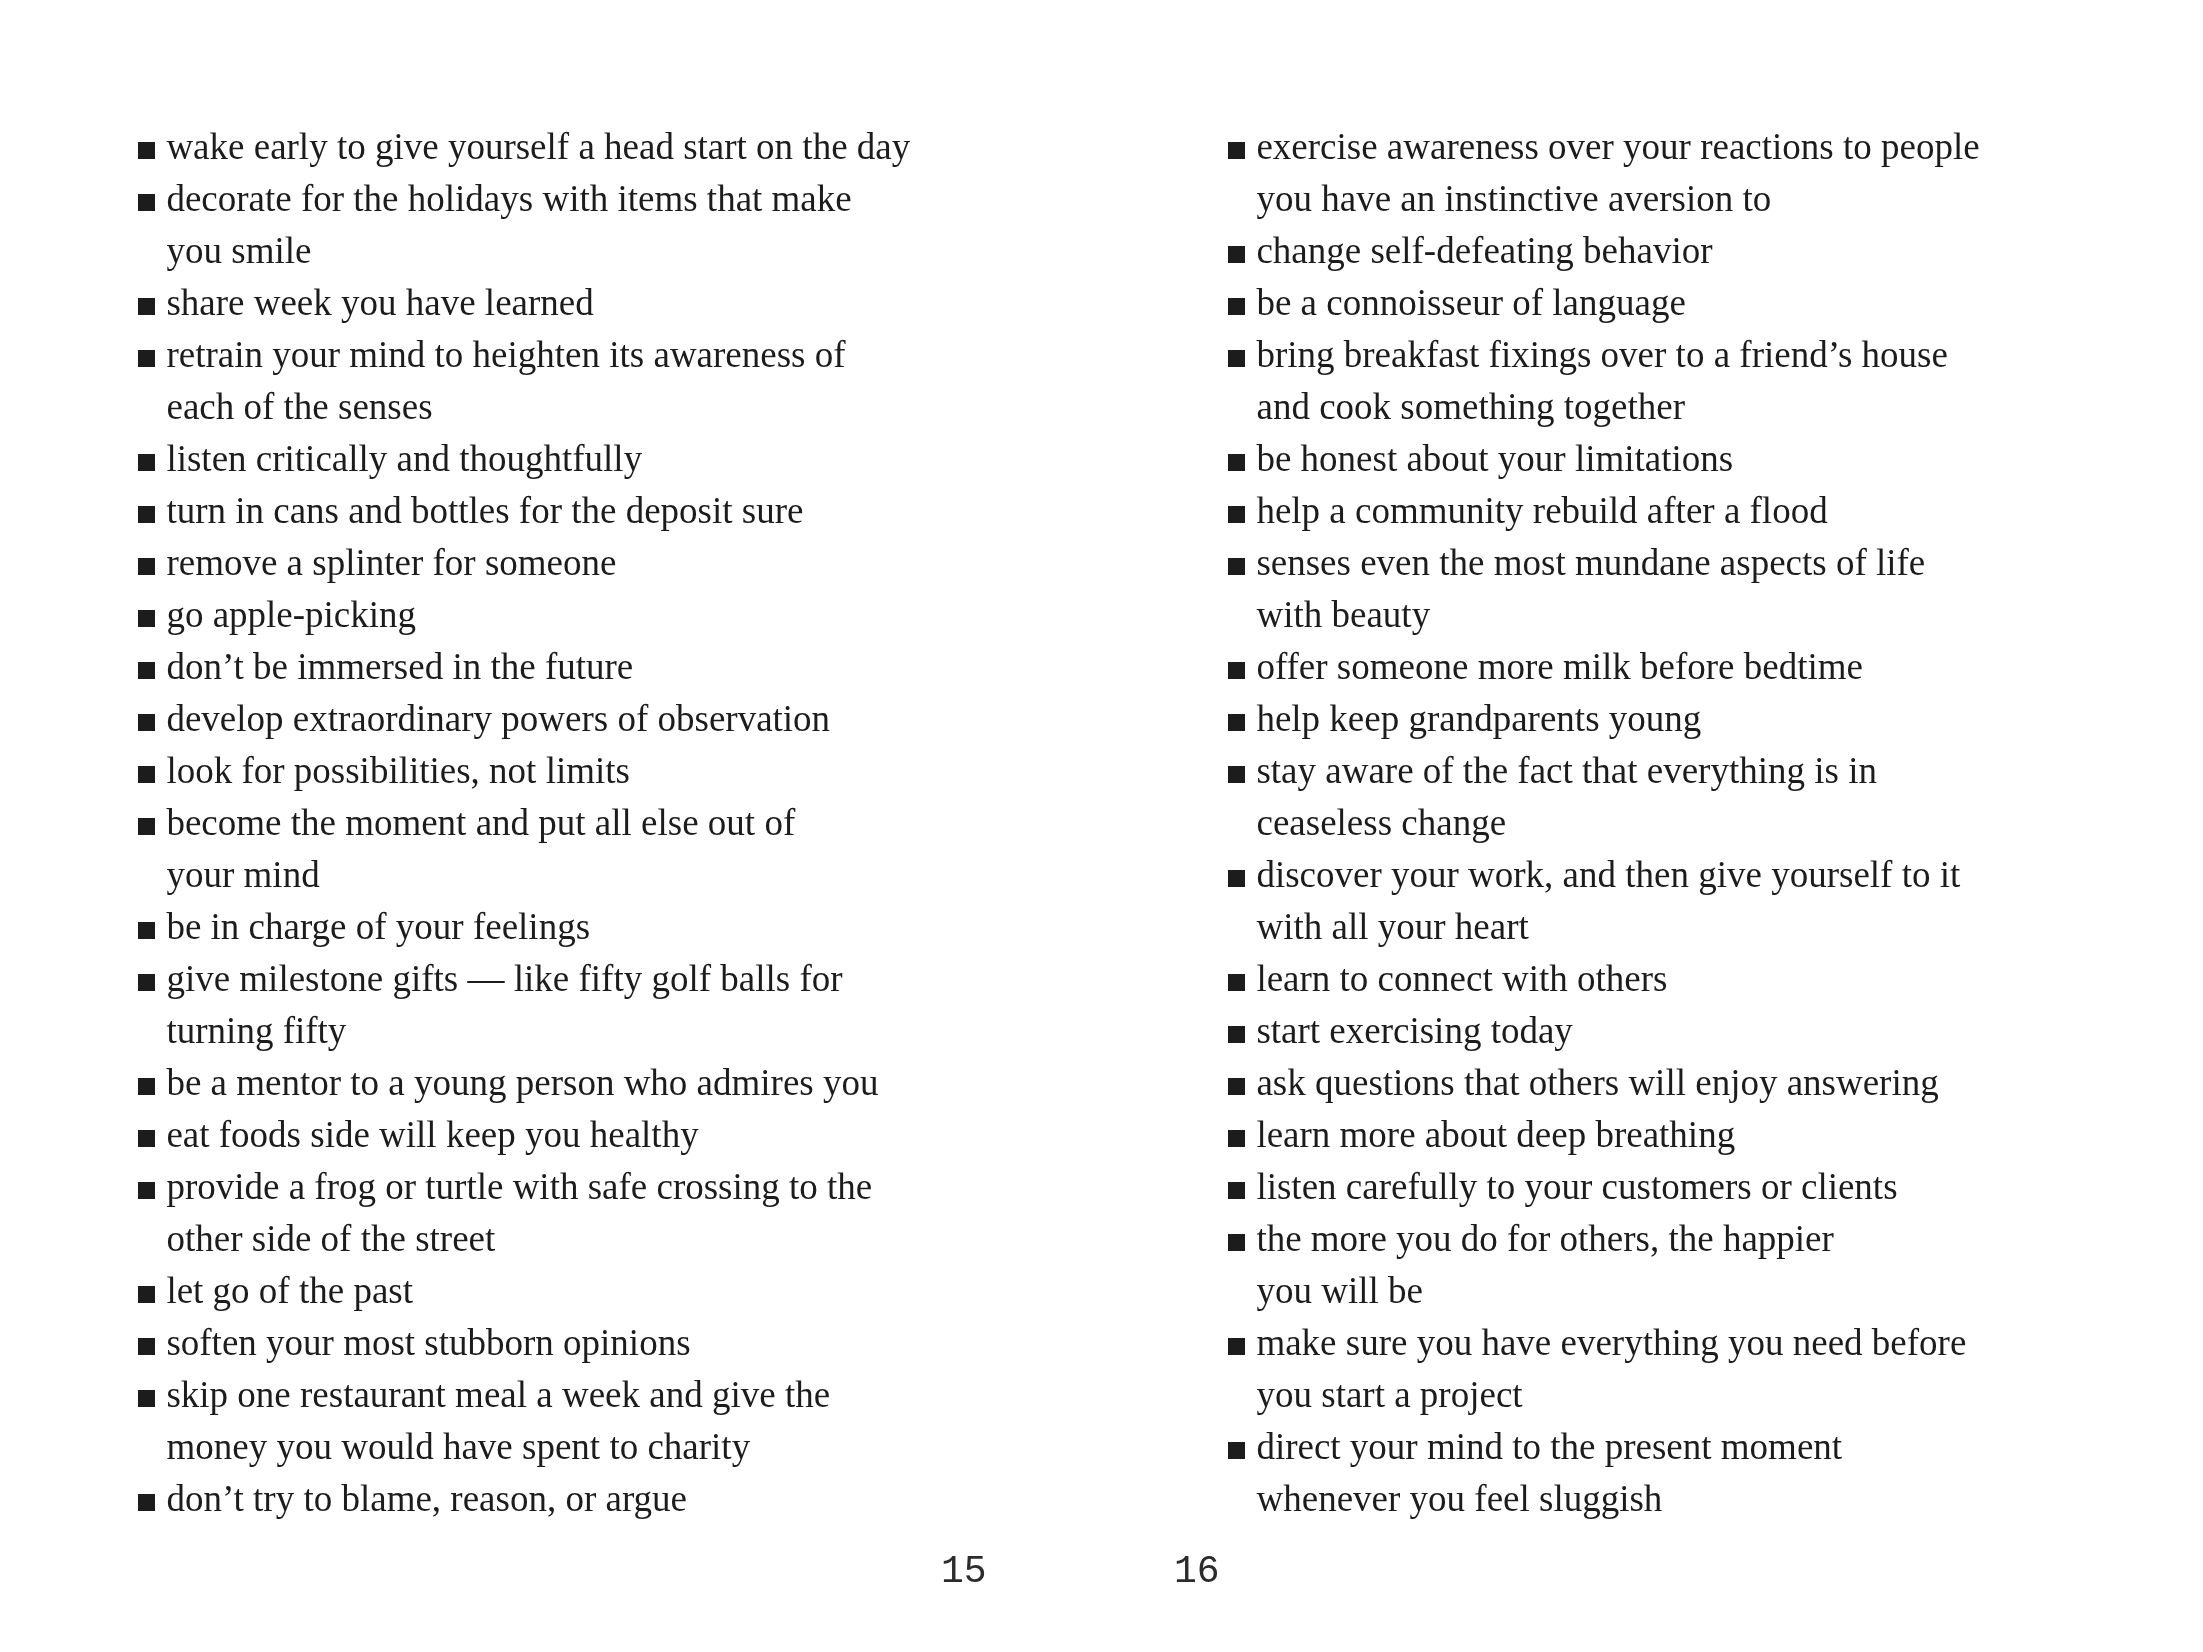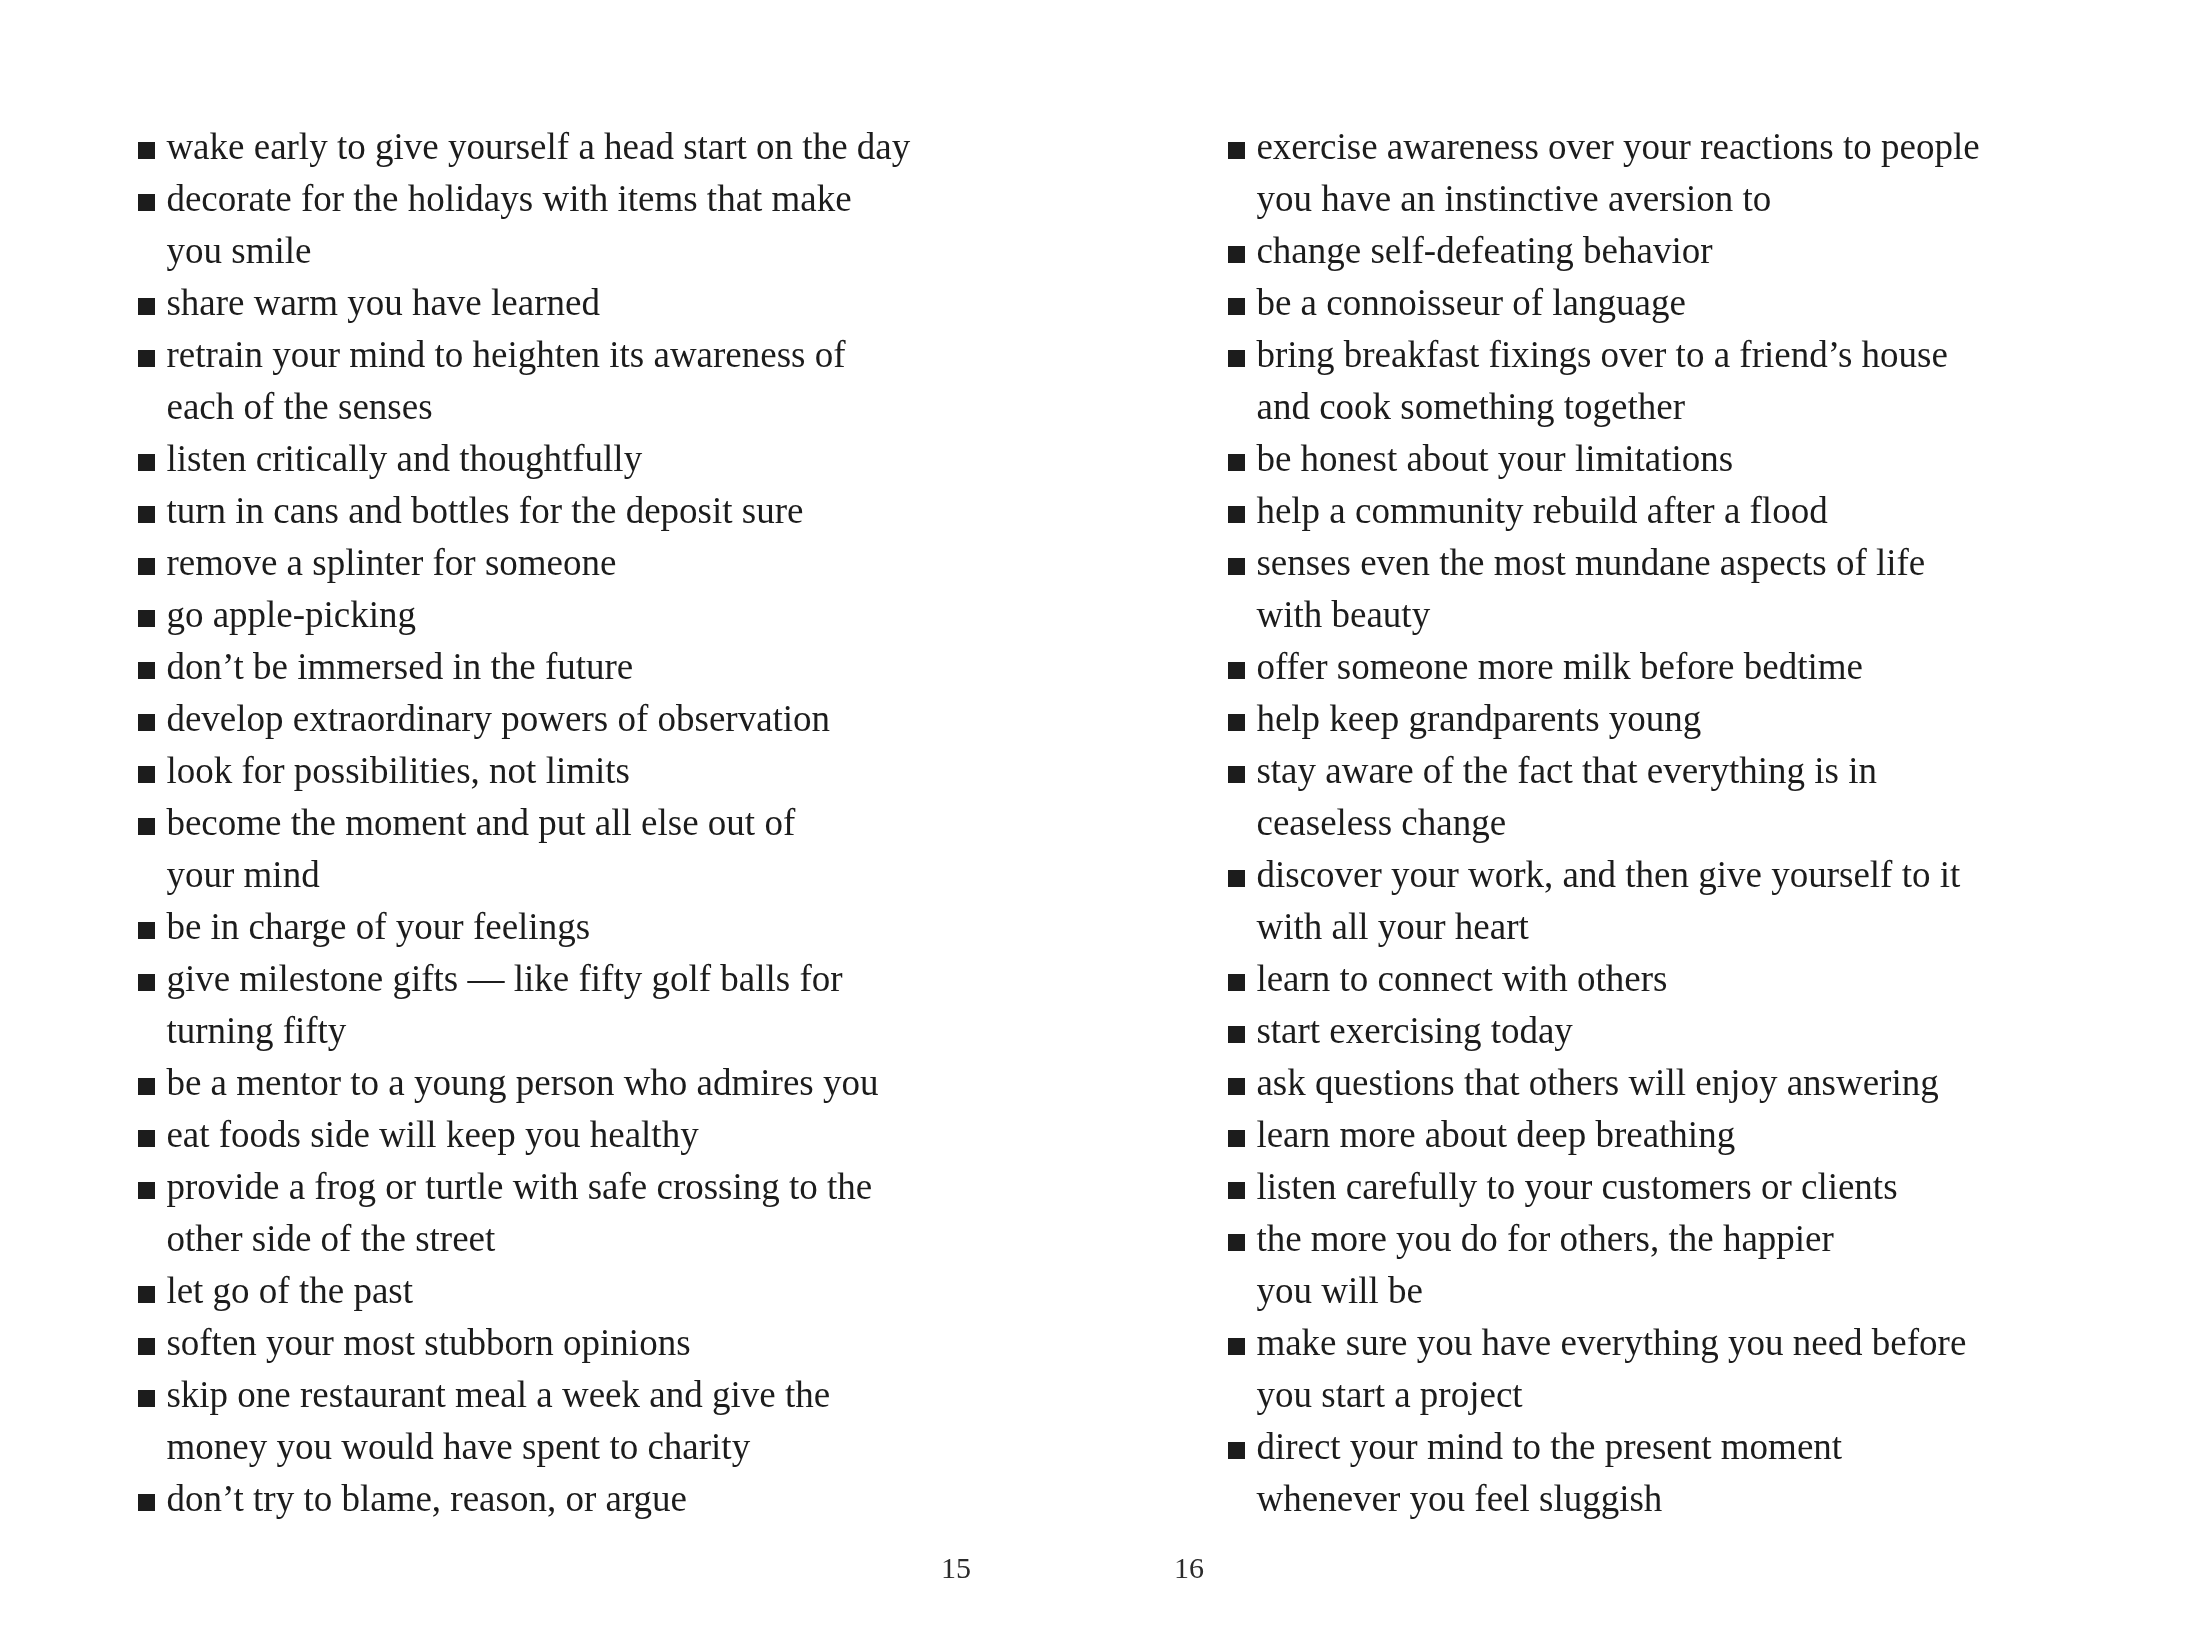--- a/index.html
+++ b/index.html
@@ -31,37 +31,37 @@
   .bullet {
     display: inline-block;
     width: 17.4px;
     height: 17.4px;
     background: var(--text, #1c1c1c);
     margin-right: 11px;
   }
   .pageno {
     position: absolute;
     top: 1553px;
-    font-family: Liberation Serif, serif;
-    font-size: 30px;
+    font-family: Liberation Mono, monospace;
+    font-size: 38px;
     line-height: 1;
     color: var(--pagenum, #2b2b2b);
   }
   .pageno-left  { left: 941px; }
   .pageno-right { left: 1174px; }
 </style>
 </head>
 <body>
 
 <div>
   <div class="column col-left">
       <div class="item"><span class="bullet"></span><span class="item-text">wake early to give yourself a head start on the day</span></div>
       <div class="item"><span class="bullet"></span><span class="item-text">decorate for the holidays with items that make
 you smile</span></div>
-      <div class="item"><span class="bullet"></span><span class="item-text">share warm you have learned</span></div>
+      <div class="item"><span class="bullet"></span><span class="item-text">share week you have learned</span></div>
       <div class="item"><span class="bullet"></span><span class="item-text">retrain your mind to heighten its awareness of
 each of the senses</span></div>
       <div class="item"><span class="bullet"></span><span class="item-text">listen critically and thoughtfully</span></div>
       <div class="item"><span class="bullet"></span><span class="item-text">turn in cans and bottles for the deposit sure</span></div>
       <div class="item"><span class="bullet"></span><span class="item-text">remove a splinter for someone</span></div>
       <div class="item"><span class="bullet"></span><span class="item-text">go apple-picking</span></div>
       <div class="item"><span class="bullet"></span><span class="item-text">don’t be immersed in the future</span></div>
       <div class="item"><span class="bullet"></span><span class="item-text">develop extraordinary powers of observation</span></div>
       <div class="item"><span class="bullet"></span><span class="item-text">look for possibilities, not limits</span></div>
       <div class="item"><span class="bullet"></span><span class="item-text">become the moment and put all else out of

